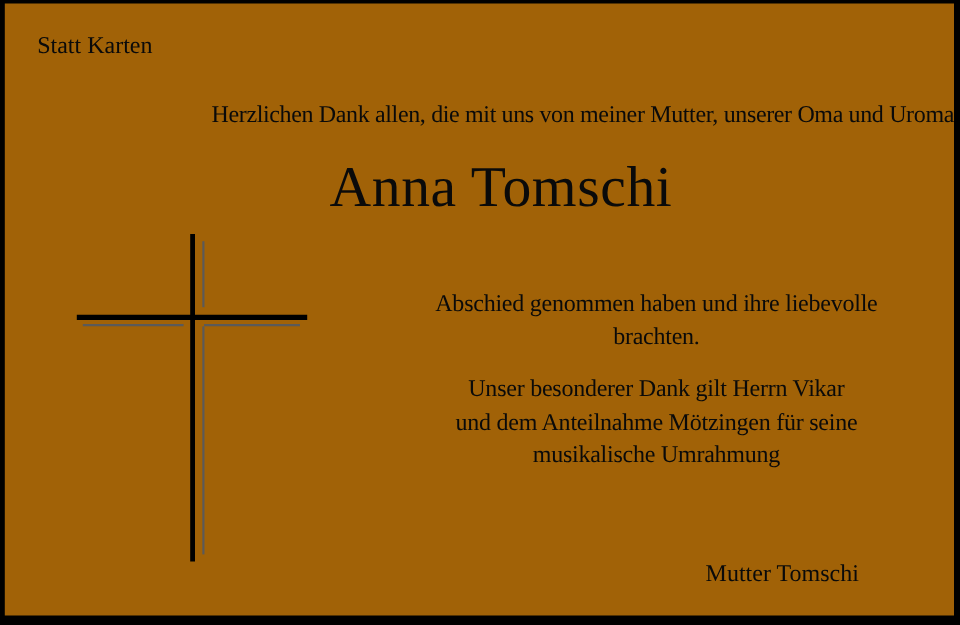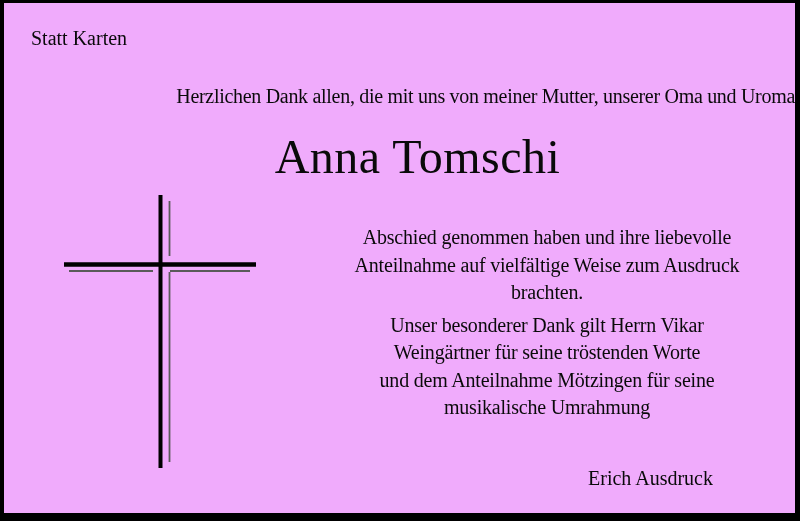--- a/index.html
+++ b/index.html
@@ -5,21 +5,21 @@
   html, body {
     margin: 0;
     padding: 0;
     background: #ffffff;
   }
   .page {
     position: relative;
     width: 800px;
     height: 521px;
     box-sizing: border-box;
-    background: #f0abfc;
+    background: #a16207;
     border-style: solid;
     border-color: #000000;
     
     border-width: 3px 5px 8px 4px;
     overflow: hidden;
     font-family: "Liberation Serif", "DejaVu Serif", serif;
     color: #0a0a0a;
   }
   .hdr-left {
     position: absolute;
@@ -66,21 +66,21 @@
     position: absolute;
     left: 296px;
     top: 221px;
     width: 494px;
     text-align: center;
     font-size: 20px;
     line-height: 27.5px;
     letter-spacing: -0.2px;
   }
   .ack-block p {
-    margin: 0;
+    margin: 16px;
   }
   .ack-block p + p {
     margin-top: 5px;
   }
   .line {
     display: block;
     white-space: nowrap;
   }
   .signature {
     position: absolute;
@@ -113,26 +113,24 @@
     <line x1="9" y1="74.5" x2="201" y2="74.5" stroke="#000000" stroke-width="4.5"></line>
 
     <line x1="14" y1="81" x2="98" y2="81" stroke="#5a5a5a" stroke-width="1.8"></line>
 
     <line x1="115" y1="81" x2="195" y2="81" stroke="#5a5a5a" stroke-width="1.8"></line>
   </svg>
 
   <div class="ack-block">
     <p>
       <span class="line">Abschied genommen haben und ihre liebevolle</span>
-      <span class="line">Anteilnahme auf vielfältige Weise zum Ausdruck</span>
       <span class="line">brachten.</span>
     </p>
     <p>
       <span class="line">Unser besonderer Dank gilt Herrn Vikar</span>
-      <span class="line">Weingärtner für seine tröstenden Worte</span>
       <span class="line">und dem Anteilnahme Mötzingen für seine</span>
       <span class="line">musikalische Umrahmung</span>
     </p>
   </div>
 
-  <div class="signature">Erich Ausdruck</div>
+  <div class="signature">Mutter Tomschi</div>
 
 </div>
 
 </body></html>

